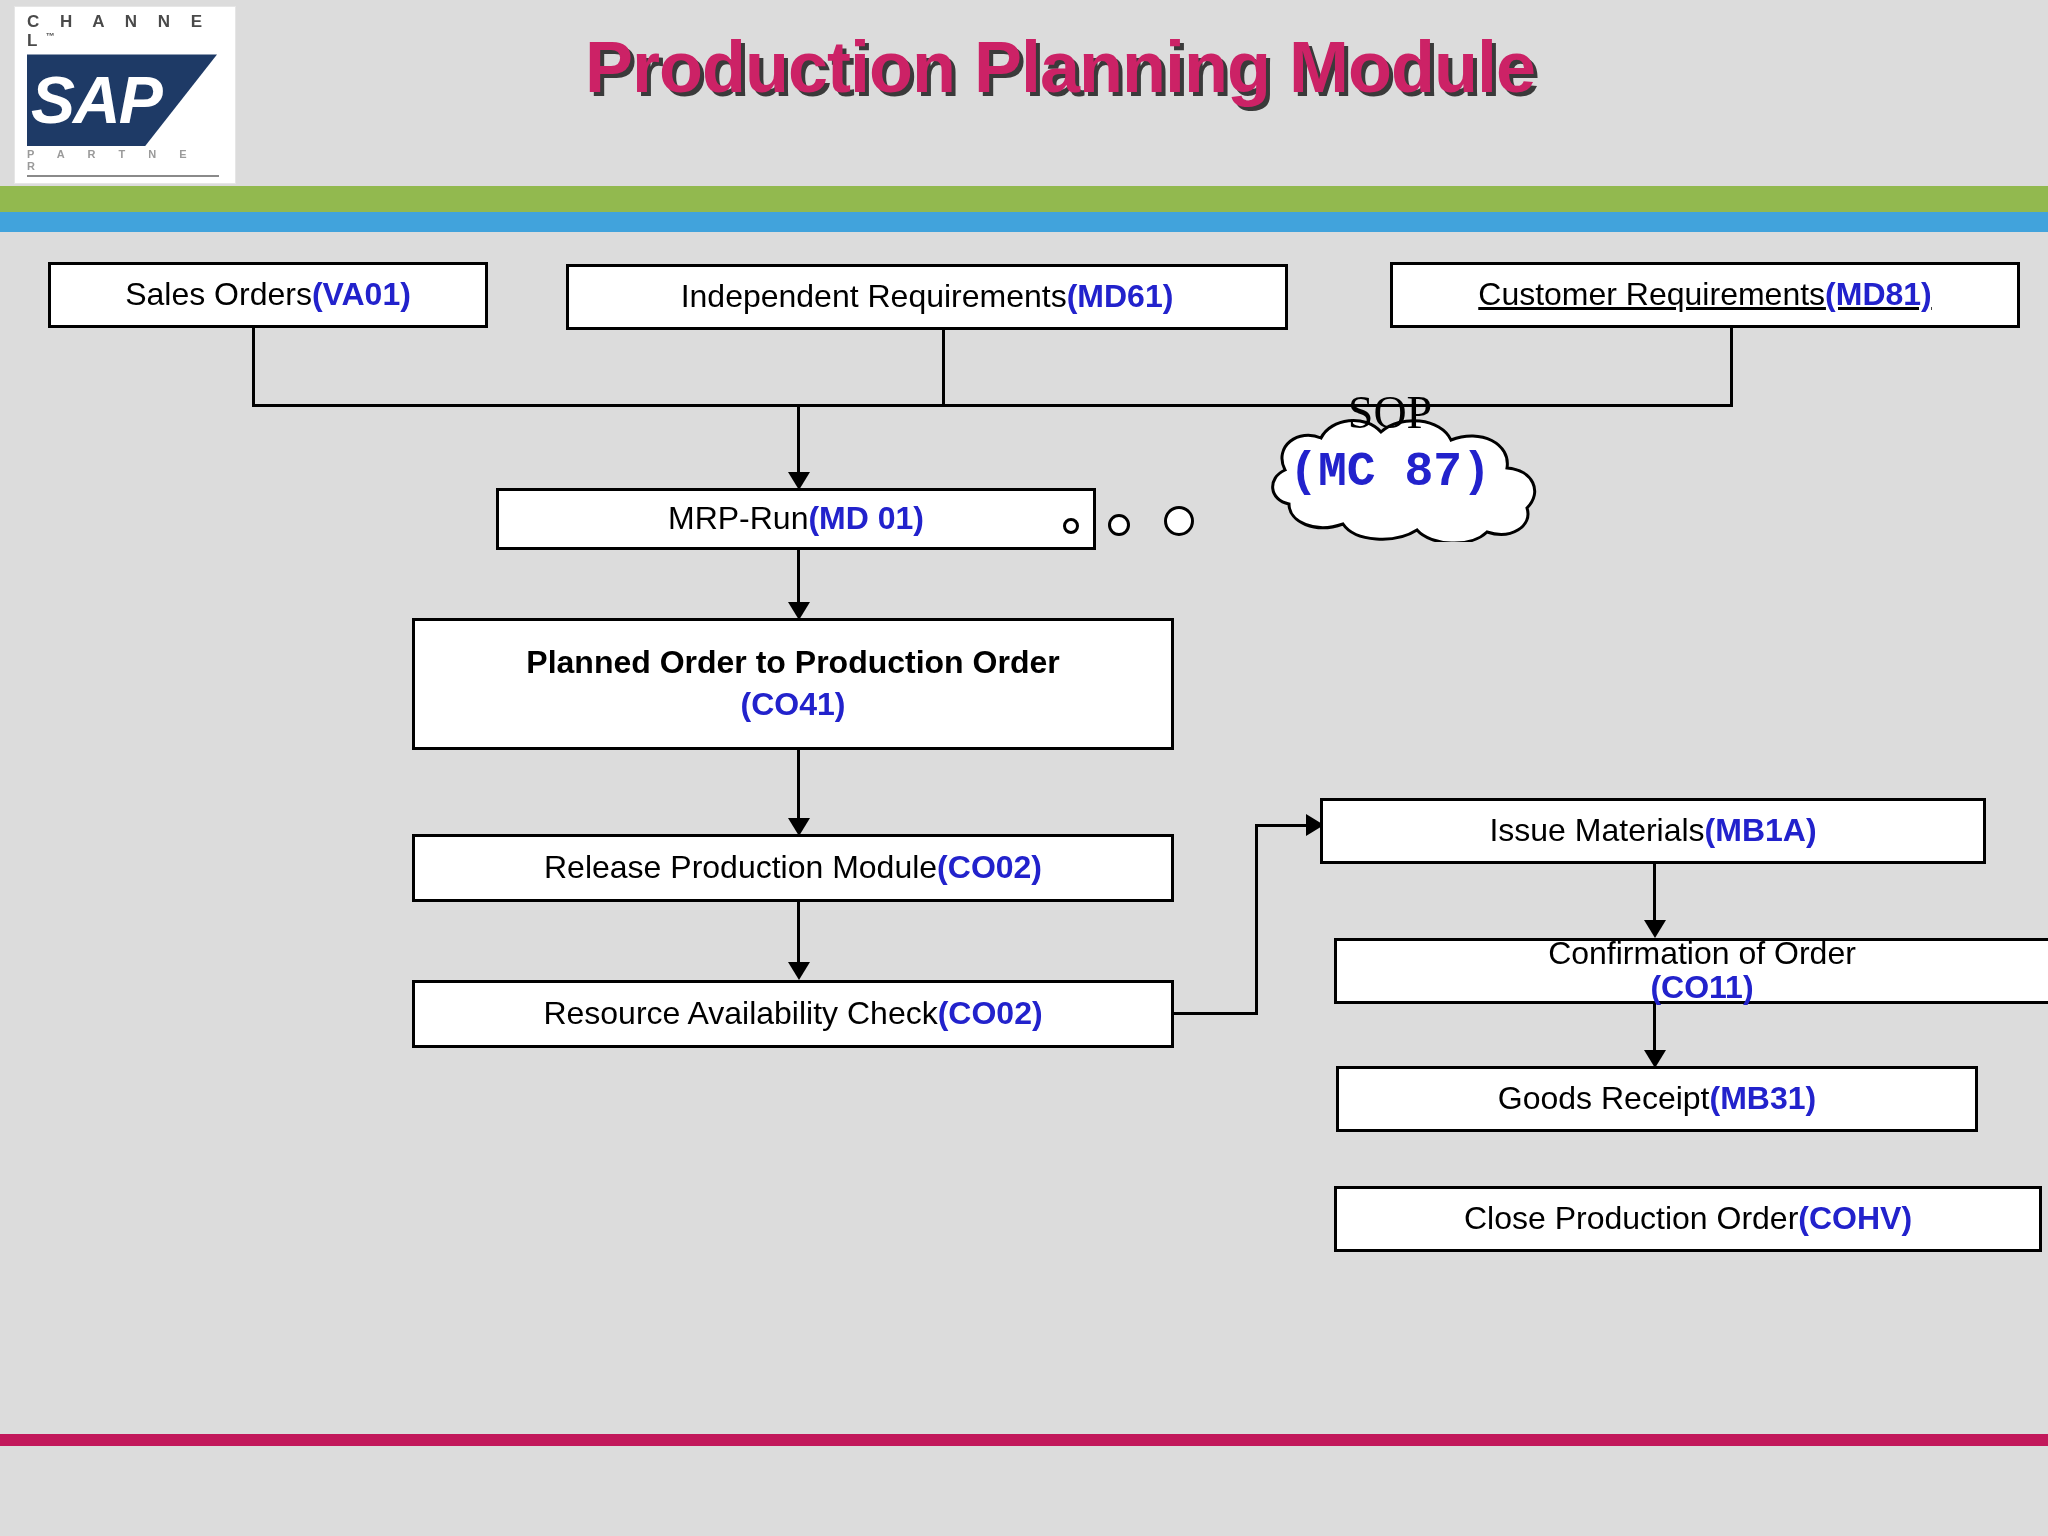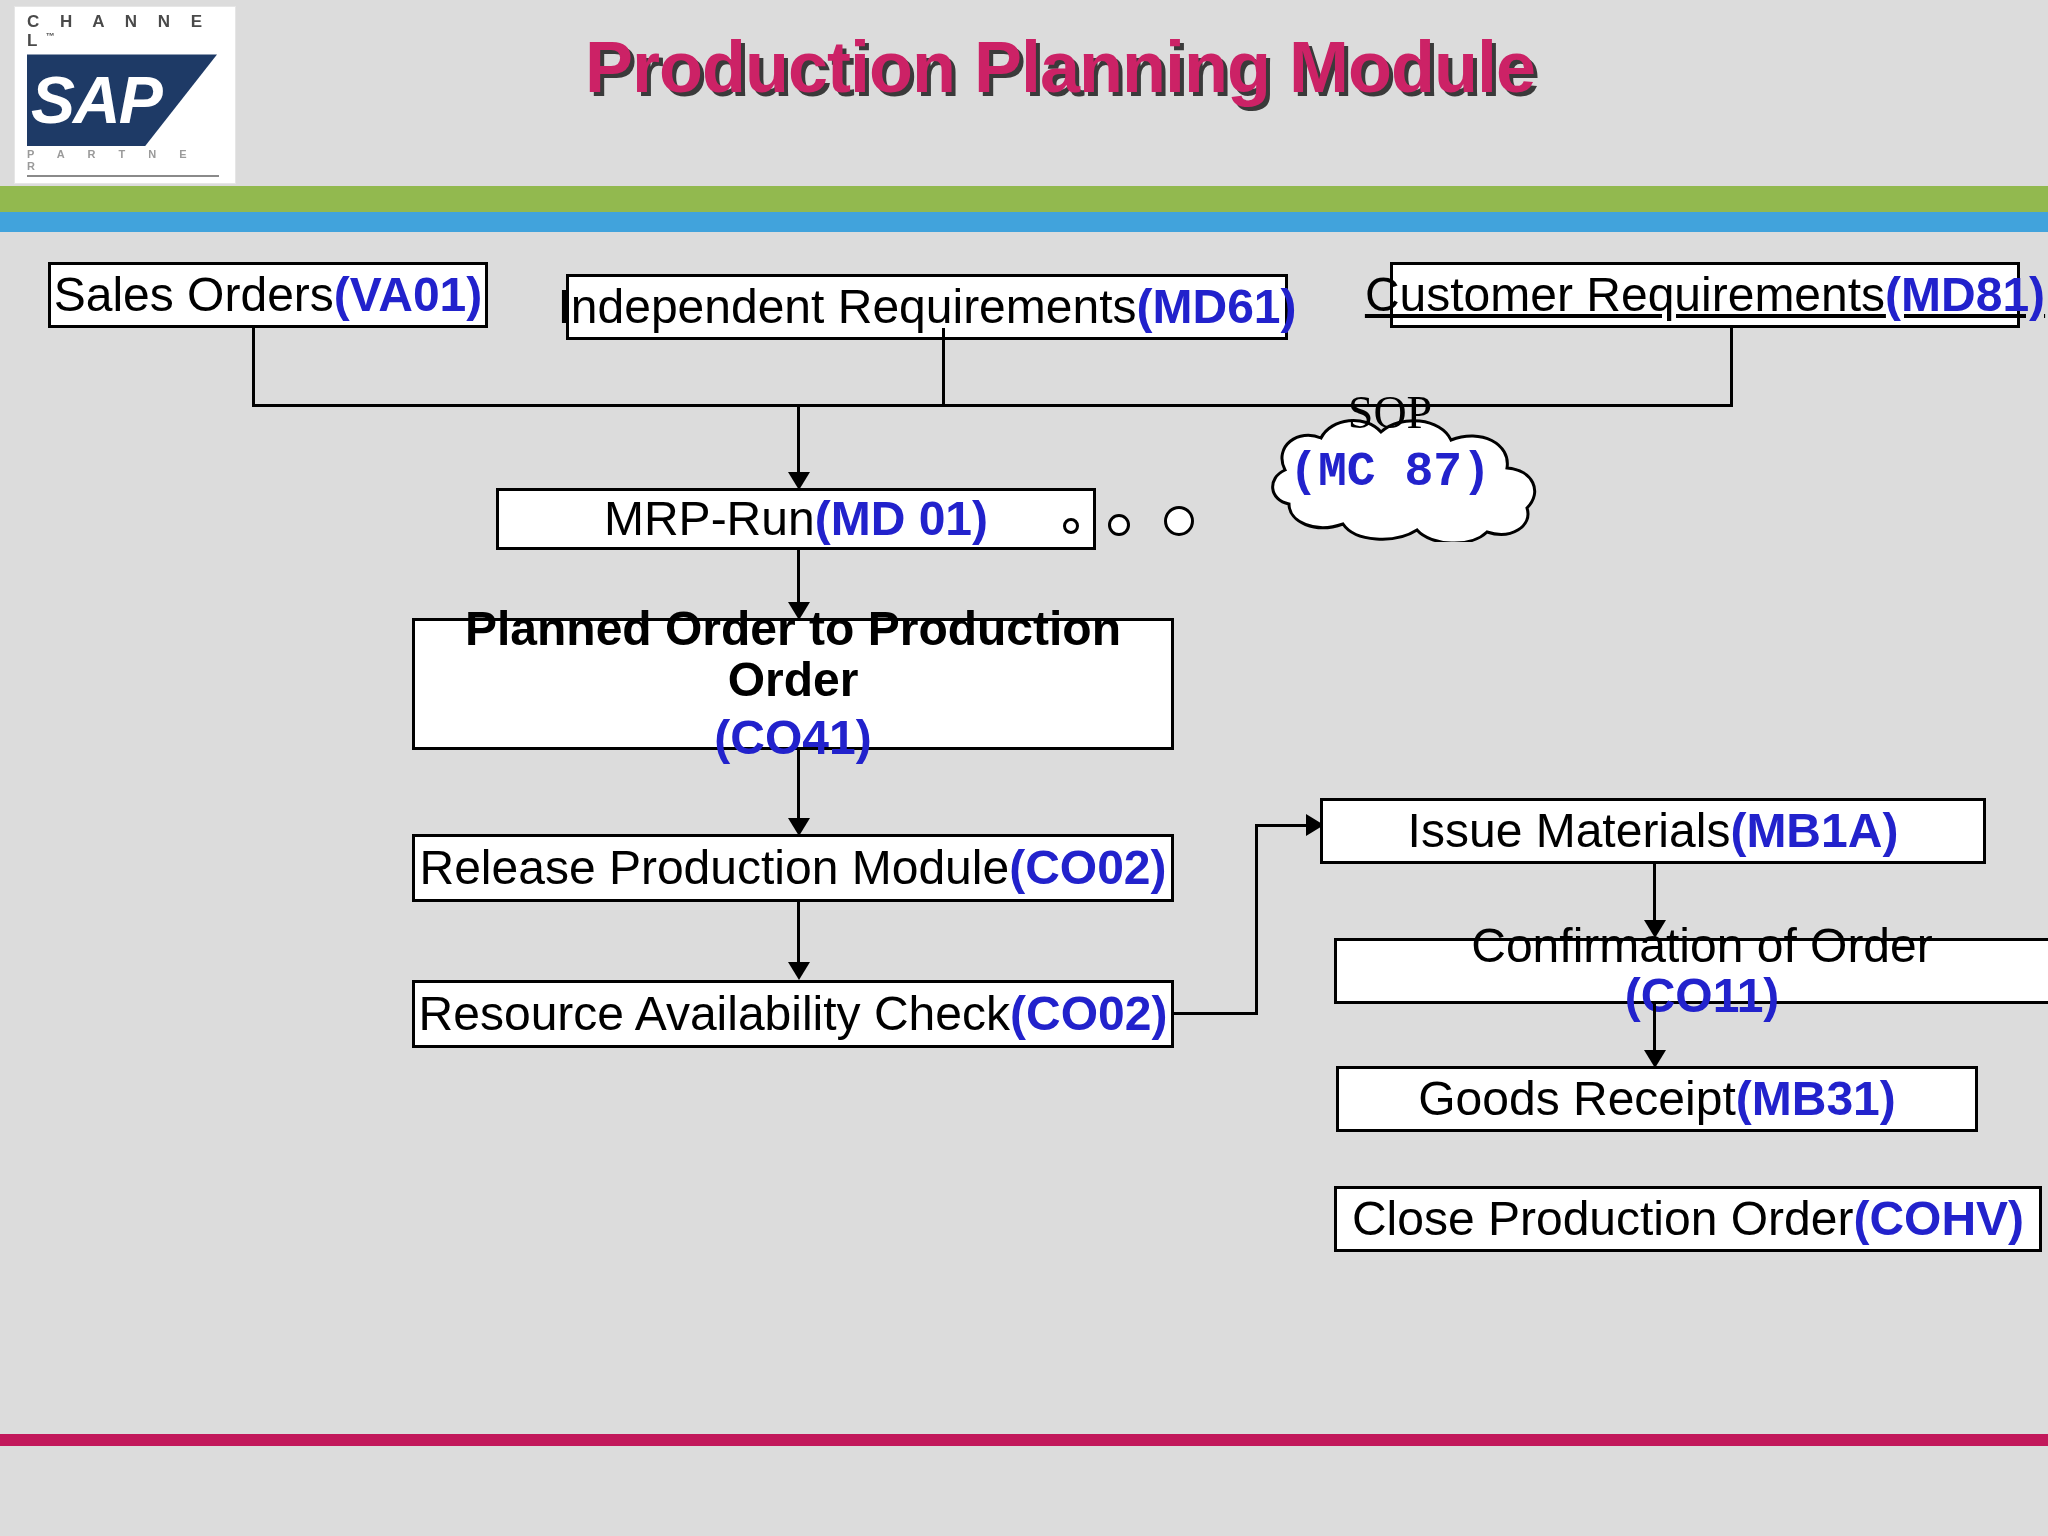--- a/index.html
+++ b/index.html
@@ -59,21 +59,21 @@
 
   .band-green{position:absolute;left:0;top:186px;width:2048px;height:26px;background:#92b94f;}
   .band-blue{position:absolute;left:0;top:212px;width:2048px;height:20px;background:#41a3dc;}
   .band-bottom{position:absolute;left:0;top:1434px;width:2048px;height:12px;background:#c2185b;}
 
   
   .box{
     position:absolute;box-sizing:border-box;
     background:#ffffff;border:3px solid #000000;
     display:flex;align-items:center;justify-content:center;
-    font-size:48px;color:#000000;
+    font-size:32px;color:#000000;
     font-family:"Liberation Sans", sans-serif;
     line-height:1.05;
     white-space:nowrap;
   }
   .box .tcode{color:#2222cc;font-weight:bold;}
   .box.two-line{flex-direction:column;justify-content:center;white-space:normal;text-align:center;}
   .box.two-line .l1{font-weight:bold;}
   .box.two-line .l2{font-weight:bold;color:#2222cc;margin-top:8px;text-align:right;}
 
   
@@ -131,21 +131,21 @@
 
   <div class="band-green"></div>
   <div class="band-blue"></div>
   <div class="band-bottom"></div>
 
   <div class="box" style="left:48px;top:262px;width:440px;height:66px;">
     <span>Sales Orders </span>
       <span class="tcode">(VA01)</span>
   </div>
 
-  <div class="box" style="left:566px;top:274px;width:722px;height:66px;">
+  <div class="box" style="left:566px;top:264px;width:722px;height:66px;">
     <span>Independent Requirements </span>
       <span class="tcode">(MD61)</span>
   </div>
 
   <div class="box" style="left:1390px;top:262px;width:630px;height:66px;text-decoration:underline;">
     <span>Customer Requirements </span>
       <span class="tcode">(MD81)</span>
   </div>
 
   <div class="ln vline" style="left:252px;top:328px;height:78px;"></div>

